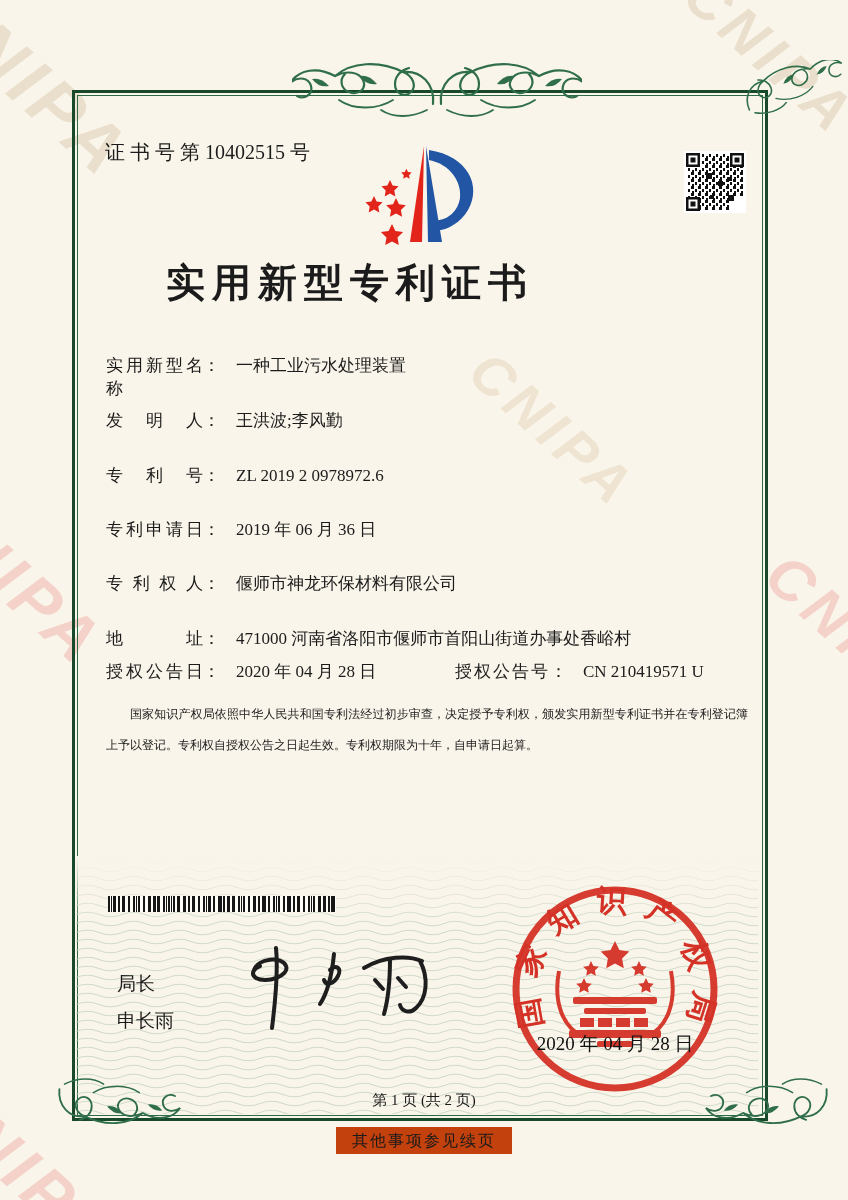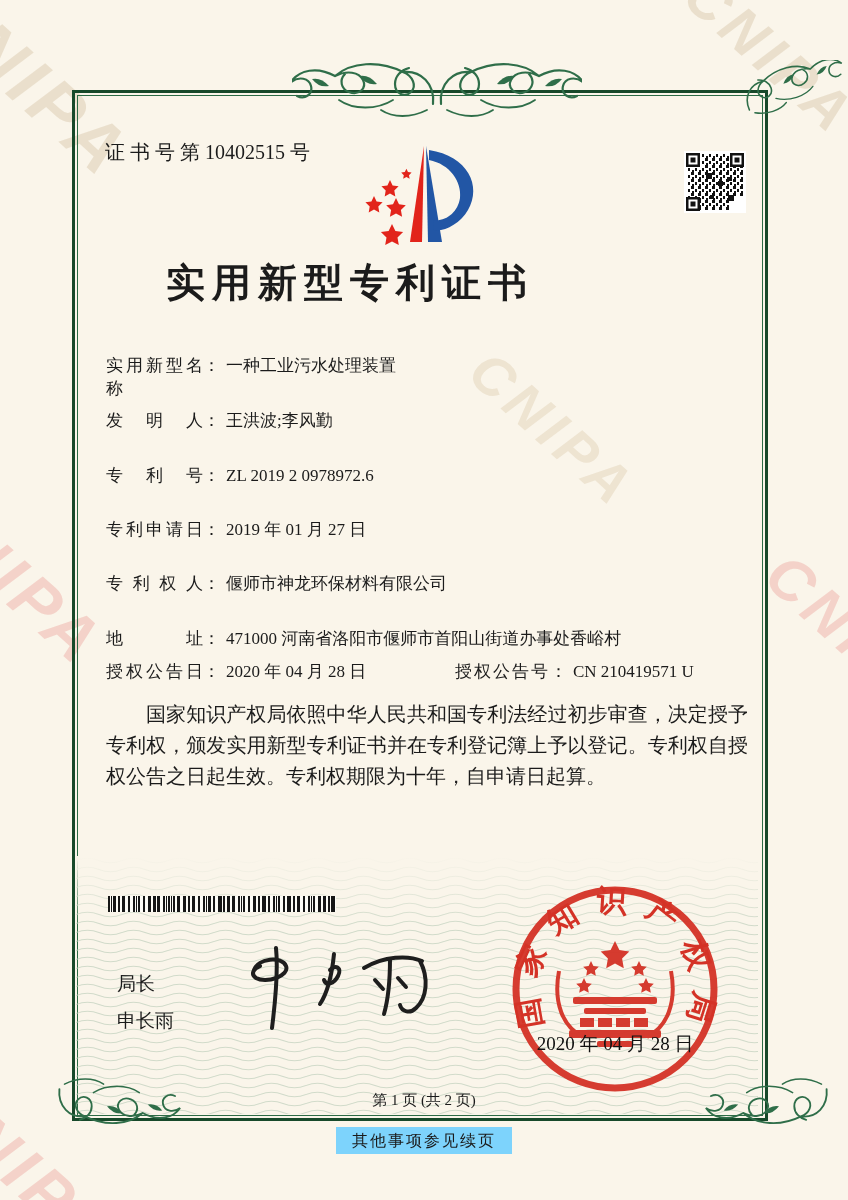--- a/index.html
+++ b/index.html
@@ -27,26 +27,26 @@
   .frame-inner{position:absolute;inset:2px;border:1px solid #2c6b45;}
   
   .cert-no{position:absolute;left:105px;top:139px;font-size:20px;z-index:3;}
   .title{
     position:absolute;left:0;top:256px;width:700px;text-align:center;
     font-size:39px;font-weight:bold;letter-spacing:7px;z-index:3;
   }
   
   .field-row{position:absolute;left:106px;width:640px;font-size:17px;z-index:3;}
   .flabel{display:inline-block;width:97px;text-align:justify;text-align-last:justify;vertical-align:top;}
-  .fvalue{margin-left:6px;}
+  .fvalue{margin-left:16px;}
   .pair2{position:absolute;left:349px;top:0;}
   .pair2 .flabel2{letter-spacing:2px;}
   
   .body-text{
-    position:absolute;left:106px;top:699px;width:642px;font-size:20px;
+    position:absolute;left:106px;top:699px;width:642px;font-size:12px;
     line-height:31px;text-align:justify;z-index:3;
   }
   .body-text p{margin:0;text-indent:2em;}
   
   .barcode{
     position:absolute;left:108px;top:896px;width:228px;height:16px;z-index:3;
     background-color:#fdfcf7;
     background-image:
       repeating-linear-gradient(90deg,#161616 0 2px,transparent 2px 5px),
       repeating-linear-gradient(90deg,#161616 0 1px,transparent 1px 7px),
@@ -58,21 +58,21 @@
   
   .seal-date{
     position:absolute;left:512px;top:1031px;width:206px;text-align:center;
     font-size:19px;color:#111;z-index:5;
   }
   
   .page-info{position:absolute;left:0;top:1091px;width:848px;text-align:center;font-size:15px;z-index:4;}
   .cont-note{
     position:absolute;left:0;top:1131px;width:848px;text-align:center;font-size:16px;z-index:3;
   }
-  .cont-note span{background:#7dd3fc;padding:5px 16px;letter-spacing:2px;}
+  .cont-note span{background:#c2410c;padding:5px 16px;letter-spacing:2px;}
   
   .waves-layer{z-index:2;}
   .fade{position:absolute;left:76px;top:856px;width:682px;height:70px;z-index:2;
         background:linear-gradient(180deg,#faf5ea 0%,rgba(250,245,234,0) 100%);}
   svg{display:block;}
 </style>
 </head>
 <body>
 
 <svg width="0" height="0" style="position:absolute" aria-hidden="true">
@@ -173,21 +173,21 @@
 <div class="field-row" style="top:354px">
   <span class="flabel">实用新型名称</span><span>：</span><span class="fvalue">一种工业污水处理装置</span>
 </div>
 <div class="field-row" style="top:409px">
   <span class="flabel">发明人</span><span>：</span><span class="fvalue">王洪波;李风勤</span>
 </div>
 <div class="field-row" style="top:464px">
   <span class="flabel">专利号</span><span>：</span><span class="fvalue">ZL 2019 2 0978972.6</span>
 </div>
 <div class="field-row" style="top:518px">
-  <span class="flabel">专利申请日</span><span>：</span><span class="fvalue">2019 年 01 月 27 日</span>
+  <span class="flabel">专利申请日</span><span>：</span><span class="fvalue">2019 年 06 月 36 日</span>
 </div>
 <div class="field-row" style="top:572px">
   <span class="flabel">专利权人</span><span>：</span><span class="fvalue">偃师市神龙环保材料有限公司</span>
 </div>
 <div class="field-row" style="top:627px">
   <span class="flabel">地址</span><span>：</span><span class="fvalue">471000 河南省洛阳市偃师市首阳山街道办事处香峪村</span>
 </div>
 <div class="field-row" style="top:660px">
   <span class="flabel">授权公告日</span><span>：</span><span class="fvalue">2020 年 04 月 28 日</span>
   <span class="pair2">

